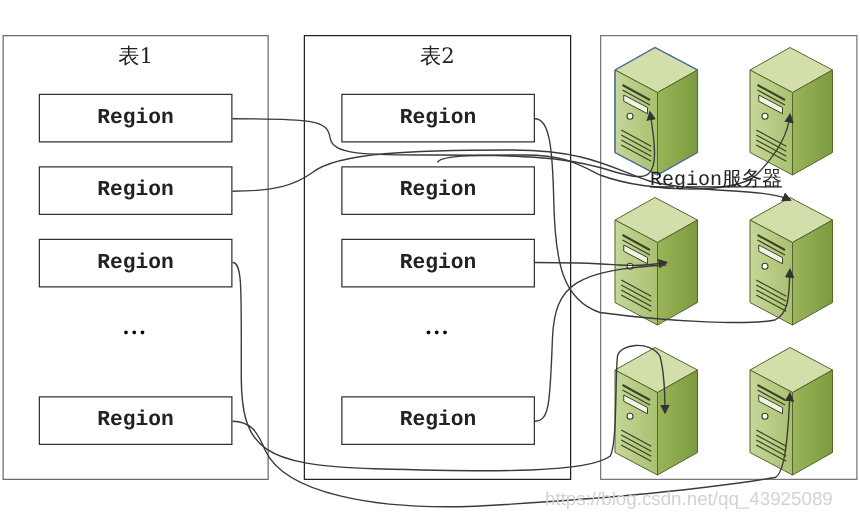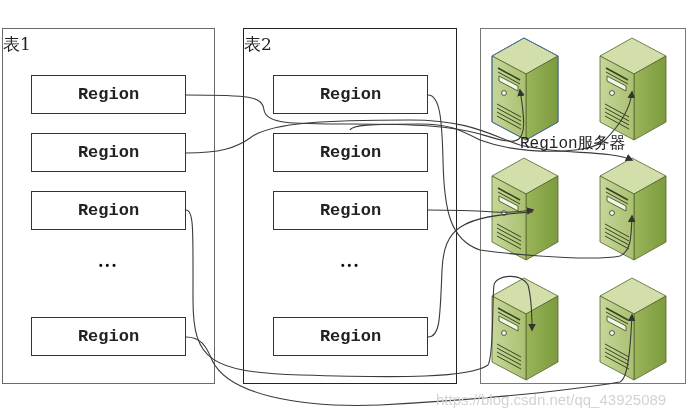--- a/index.html
+++ b/index.html
@@ -2,30 +2,30 @@
 <html><head>
 <meta charset="utf-8">
 <style>
   html, body { margin: 0; padding: 0; background: #ffffff; }
   body { width: 688px; height: 420px; position: relative; overflow: hidden;
          font-family: "DejaVu Serif", "Liberation Serif", serif; }
   .panel { position: absolute; box-sizing: border-box; border: 1px solid #6a6a6a; background: #fff; }
   #table1 { left: 2px; top: 28px; width: 213px; height: 176px; height: 356px; }
   #table2 { left: 243px; top: 28px; width: 214px; height: 356px; border: 1.5px solid #222; }
   #servers { left: 480px; top: 28px; width: 206px; height: 356px; border: 1px solid #777; }
-  .title { position: absolute; left: 0; right: 0; top: 4px; 
+  .title { position: absolute; left: 0; right: 0; top: 4px; text-align: center;
            font-size: 17px; color: #222; }
   .region { position: absolute; box-sizing: border-box; border: 1.2px solid #333;
             background: #fff; height: 39px; display: flex; align-items: center;
             justify-content: center; font-family: "Liberation Mono", "DejaVu Sans Mono", monospace;
             font-size: 17px; color: #222; font-weight: bold; }
   .ellipsis { position: absolute; font-size: 16px; color: #000; letter-spacing: 1px; font-weight: bold; }
   #overlay { position: absolute; left: 0; top: 0; width: 688px; height: 420px; pointer-events: none; }
   .server-label { position: absolute; left: 520px; top: 133px; font-size: 16px; color: #222;
-                  font-family: "Liberation Mono", "DejaVu Sans Mono", monospace; background: transparent; }
+                  font-family: "Liberation Mono", "DejaVu Sans Mono", monospace; background: transparent; text-decoration: underline; }
   .watermark { position: absolute; left: 436px; top: 391px; font-family: "Liberation Sans", sans-serif;
                font-size: 15px; color: #d3d3d3; }
 </style>
 </head>
 <body>
 
 <div class="panel" id="table1">
   <div class="title">表1</div>
 </div>
 <div class="region" style="left:31px;top:75px;width:155px;">Region</div>

